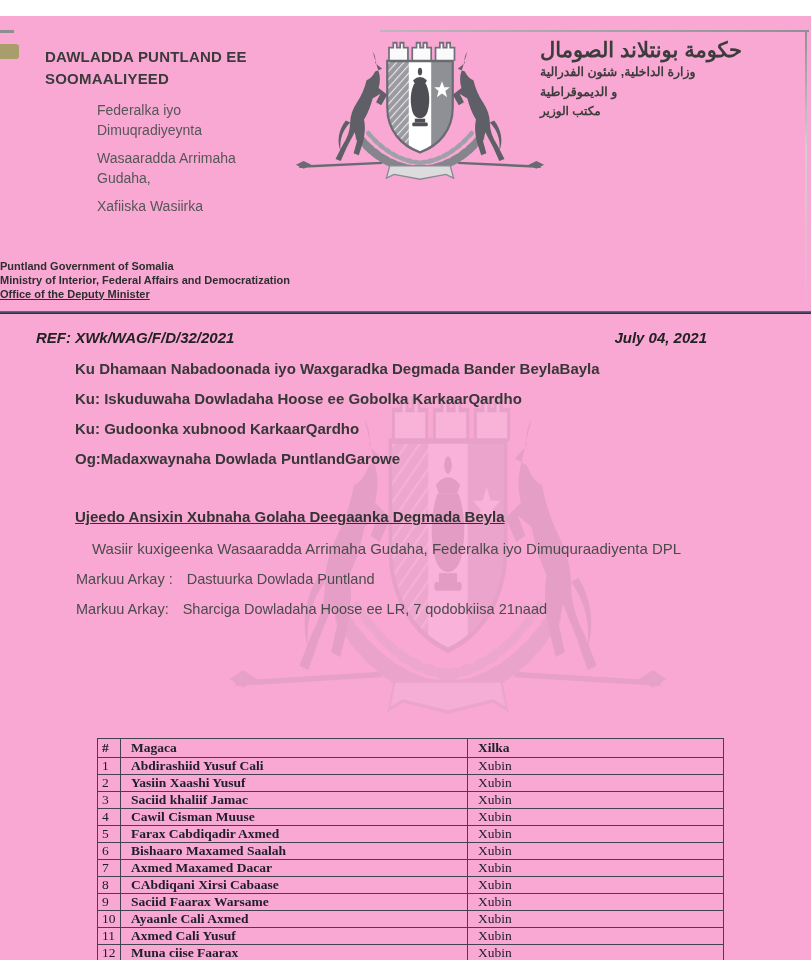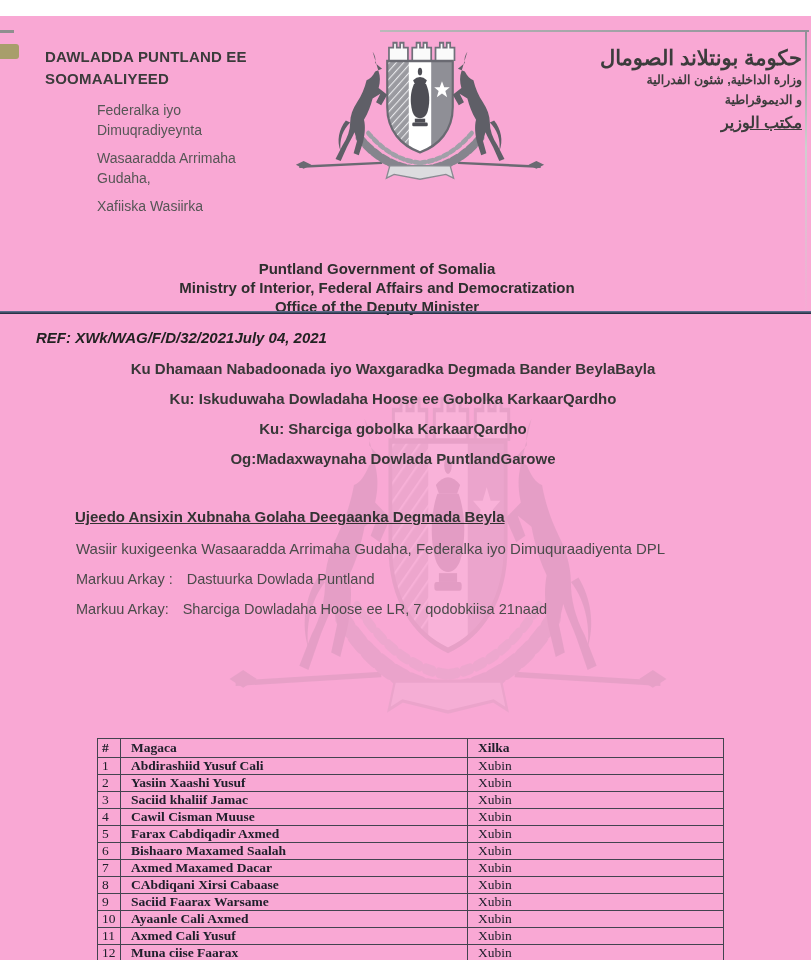--- a/index.html
+++ b/index.html
@@ -18,42 +18,42 @@
     background:#a89e6b;border-radius:0 3px 3px 0;}
   .bottom-smudge{position:absolute;top:948px;left:42px;width:140px;height:6px;
     background:#b9b9b9;opacity:.35;border-radius:50%;}
   
   .lh-left-title{position:absolute;top:30px;left:45px;width:205px;
     font-weight:bold;font-size:15px;line-height:1.45;color:#3b3b3b;letter-spacing:.2px;}
   .lh-dept{position:absolute;top:85px;left:97px;width:170px;font-size:14px;
     color:#565656;line-height:1.4;}
   .lh-dept p{margin:0 0 9px 0;}
   .emblem{position:absolute;top:22px;left:295px;}
-  .arabic{position:absolute;top:28px;left:540px;width:262px;text-align:right;
+  .arabic{position:absolute;top:20px;left:540px;width:262px;text-align:left;
     color:#3c3c3c;direction:rtl;}
   .arabic .a1{font-size:21px;font-weight:bold;line-height:1.3;}
   .arabic .a2,.arabic .a3{font-size:12.5px;font-weight:bold;line-height:1.55;}
-  .arabic .a4{font-size:16px;font-weight:bold;text-decoration:underline;line-height:1.6;}
-  .center-heading{position:absolute;top:244px;left:0;width:754px;text-align:center;
-    font-weight:bold;font-size:15px;color:#2e2e2e;line-height:1.25;}
+  .arabic .a4{font-size:12px;font-weight:bold;line-height:1.6;}
+  .center-heading{position:absolute;top:244px;left:0;width:754px;
+    font-weight:bold;font-size:11px;color:#2e2e2e;line-height:1.25;}
   .center-heading .office{text-decoration:underline;}
   .header-rule{position:absolute;top:295px;left:0;width:811px;height:3px;
     background:linear-gradient(to bottom,#67789b,#1d2536);}
   
   .meta-row{position:absolute;top:313px;left:36px;width:671px;display:flex;
-    font-style:italic;font-weight:bold;font-size:15px;color:#222;}
+    justify-content:space-between;font-style:italic;font-weight:bold;font-size:15px;color:#222;}
   
   .recipients{position:absolute;top:344px;left:75px;width:636px;}
-  .recipient-row{display:flex;justify-content:center;margin-bottom:12px;
+  .recipient-row{display:flex;justify-content:flex-start;margin-bottom:12px;
     font-weight:bold;font-size:15px;color:#373737;line-height:1.2;}
   .recipient-row .place{white-space:nowrap;}
   
   .subject{position:absolute;top:492px;left:75px;font-weight:bold;font-size:15px;
     color:#333;text-decoration:underline;}
-  .intro{position:absolute;top:524px;left:76px;width:640px;font-size:15px;color:#4b4b4b;}
+  .intro{position:absolute;top:524px;left:92px;width:640px;font-size:15px;color:#4b4b4b;}
   .clauses{position:absolute;top:554px;left:76px;width:660px;font-size:14.5px;color:#4b4b4b;}
   .clause-row{display:flex;margin-bottom:11px;line-height:1.3;}
   .clause-row .label{display:inline-block;min-width:88px;margin-right:14px;white-space:nowrap;}
   .announcement{position:absolute;top:640px;left:76px;width:600px;font-size:15px;
     color:#4b4b4b;line-height:1.42;}
   
   .members{position:absolute;top:722px;left:97px;}
   table{border-collapse:collapse;table-layout:fixed;width:626px;
     font-family:"Liberation Serif", serif;font-size:13.5px;color:#20202c;}
   th,td{border:1.4px solid #43434f;padding:0 0 0 10px;height:16px;line-height:1.1;
@@ -180,21 +180,21 @@
   <div class="recipients">
     <div class="recipient-row">
       <span>Ku Dhamaan Nabadoonada iyo Waxgaradka Degmada Bander Beyla</span>
       <span class="place">Bayla</span>
     </div>
     <div class="recipient-row">
       <span>Ku: Iskuduwaha Dowladaha Hoose ee Gobolka Karkaar</span>
       <span class="place">Qardho</span>
     </div>
     <div class="recipient-row">
-      <span>Ku: Sharciga gobolka Karkaar</span>
+      <span>Ku: Gudoonka xubnood Karkaar</span>
       <span class="place">Qardho</span>
     </div>
     <div class="recipient-row">
       <span>Og:Madaxwaynaha Dowlada Puntland</span>
       <span class="place">Garowe</span>
     </div>
   </div>
 
   <div class="subject">Ujeedo Ansixin Xubnaha Golaha Deegaanka Degmada Beyla</div>
   <div class="intro">Wasiir kuxigeenka Wasaaradda Arrimaha Gudaha, Federalka iyo Dimuquraadiyenta DPL</div>

